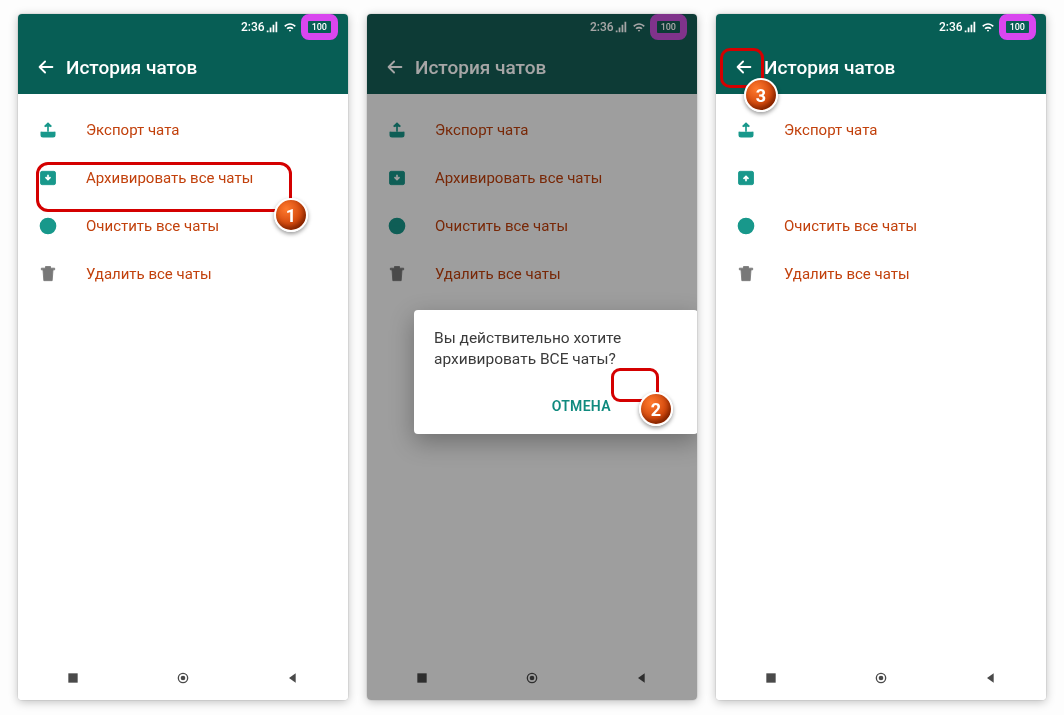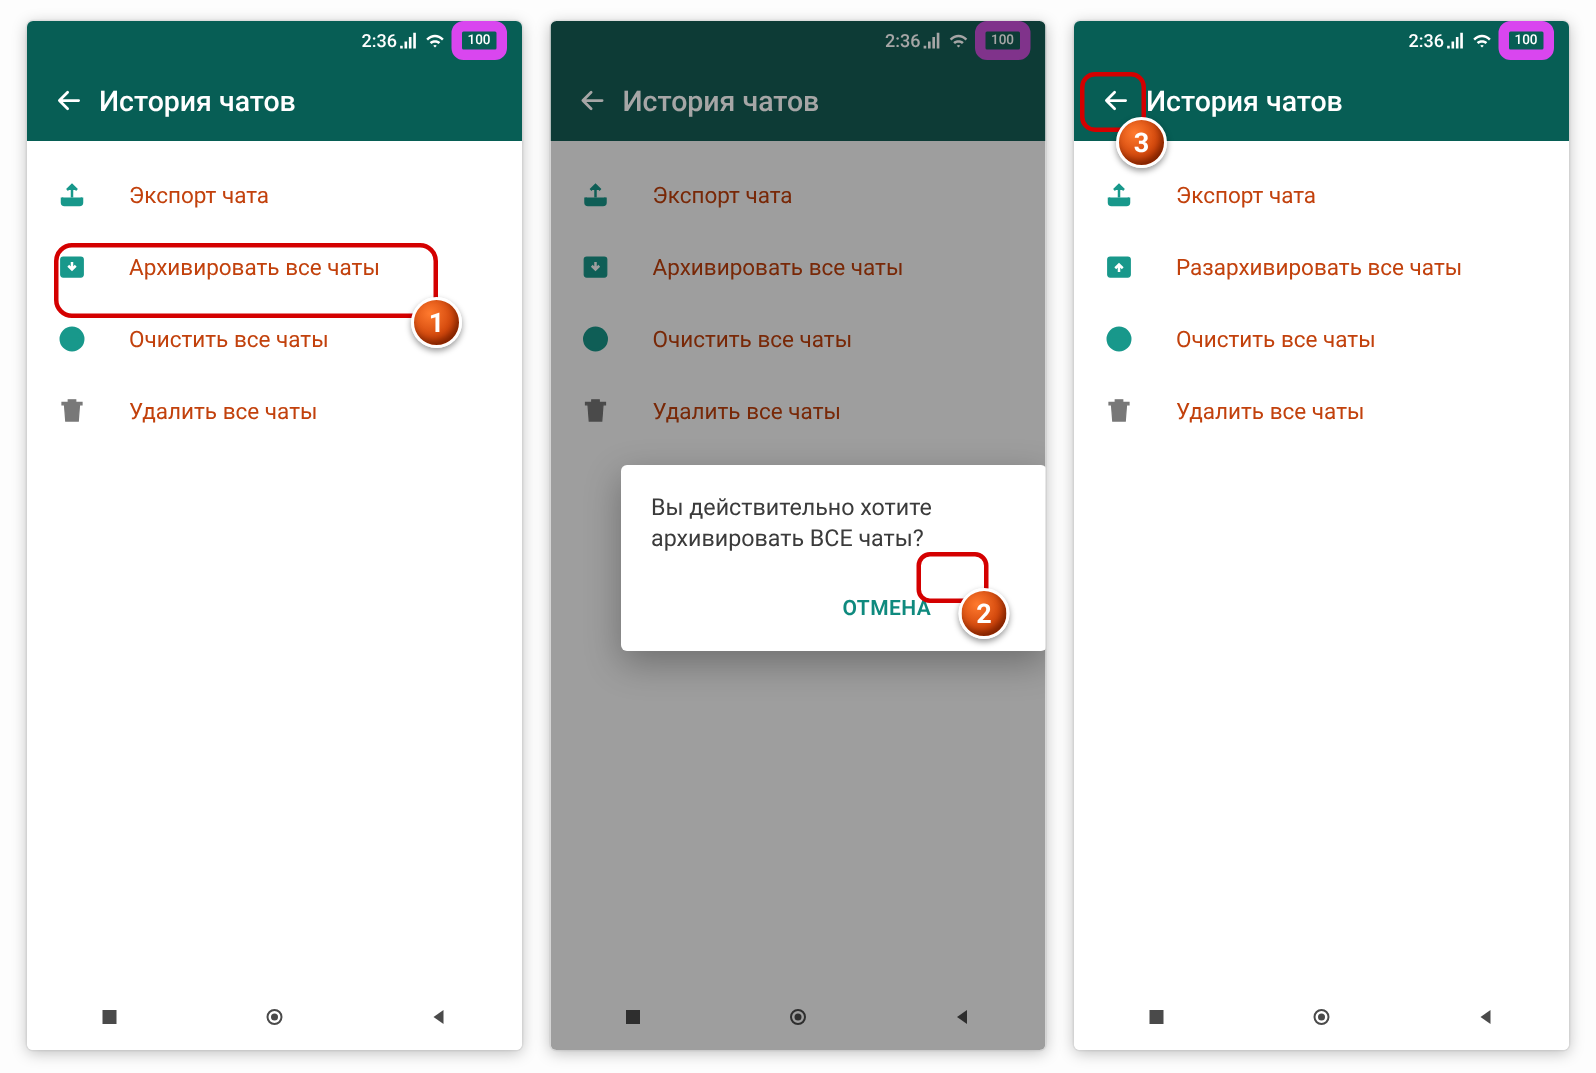--- a/index.html
+++ b/index.html
@@ -91,21 +91,21 @@
     width: 284px;
     background: #fff;
     border-radius: 4px;
     box-shadow: 0 8px 24px rgba(0,0,0,0.3);
     padding: 18px 20px 8px 20px;
     position: absolute;
     top: 296px; left: 23px;
   }
   .dialog-msg { font-size: 15.5px; color: #3b3b3b; line-height: 1.35; }
   .dialog-actions {
-    display: flex; justify-content: flex-end; gap: 14px;
+    display: flex; justify-content: flex-end; gap: 24px;
     margin-top: 22px; padding-bottom: 6px;
   }
   .dialog-btn {
     color: #0f8a7e; font-weight: 600; font-size: 14px;
     padding: 6px 8px; letter-spacing: 0.3px;
   }
   .highlight-row {
     position: absolute;
     border: 3px solid #d40000;
     border-radius: 12px;
@@ -334,21 +334,20 @@
         </span>
       <span>Экспорт чата</span>
     </div>
     <div class="menu-item">
       <span class="icon">
           <svg viewBox="0 0 24 24">
             <rect class="teal" x="3" y="4" width="18" height="16" rx="2" stroke="none"></rect>
             <path stroke="#fff" stroke-width="2" fill="none" d="M9 13l3-3 3 3M12 10v6"></path>
           </svg>
         </span>
-      <span>Разархивировать все чаты</span>
     </div>
     <div class="menu-item">
       <span class="icon">
           <svg viewBox="0 0 24 24">
             <circle class="teal" cx="12" cy="12" r="9" fill="none" stroke-width="2"></circle>
             <line class="teal" x1="7" y1="12" x2="17" y2="12" stroke-width="2"></line>
           </svg>
         </span>
       <span>Очистить все чаты</span>
     </div>

